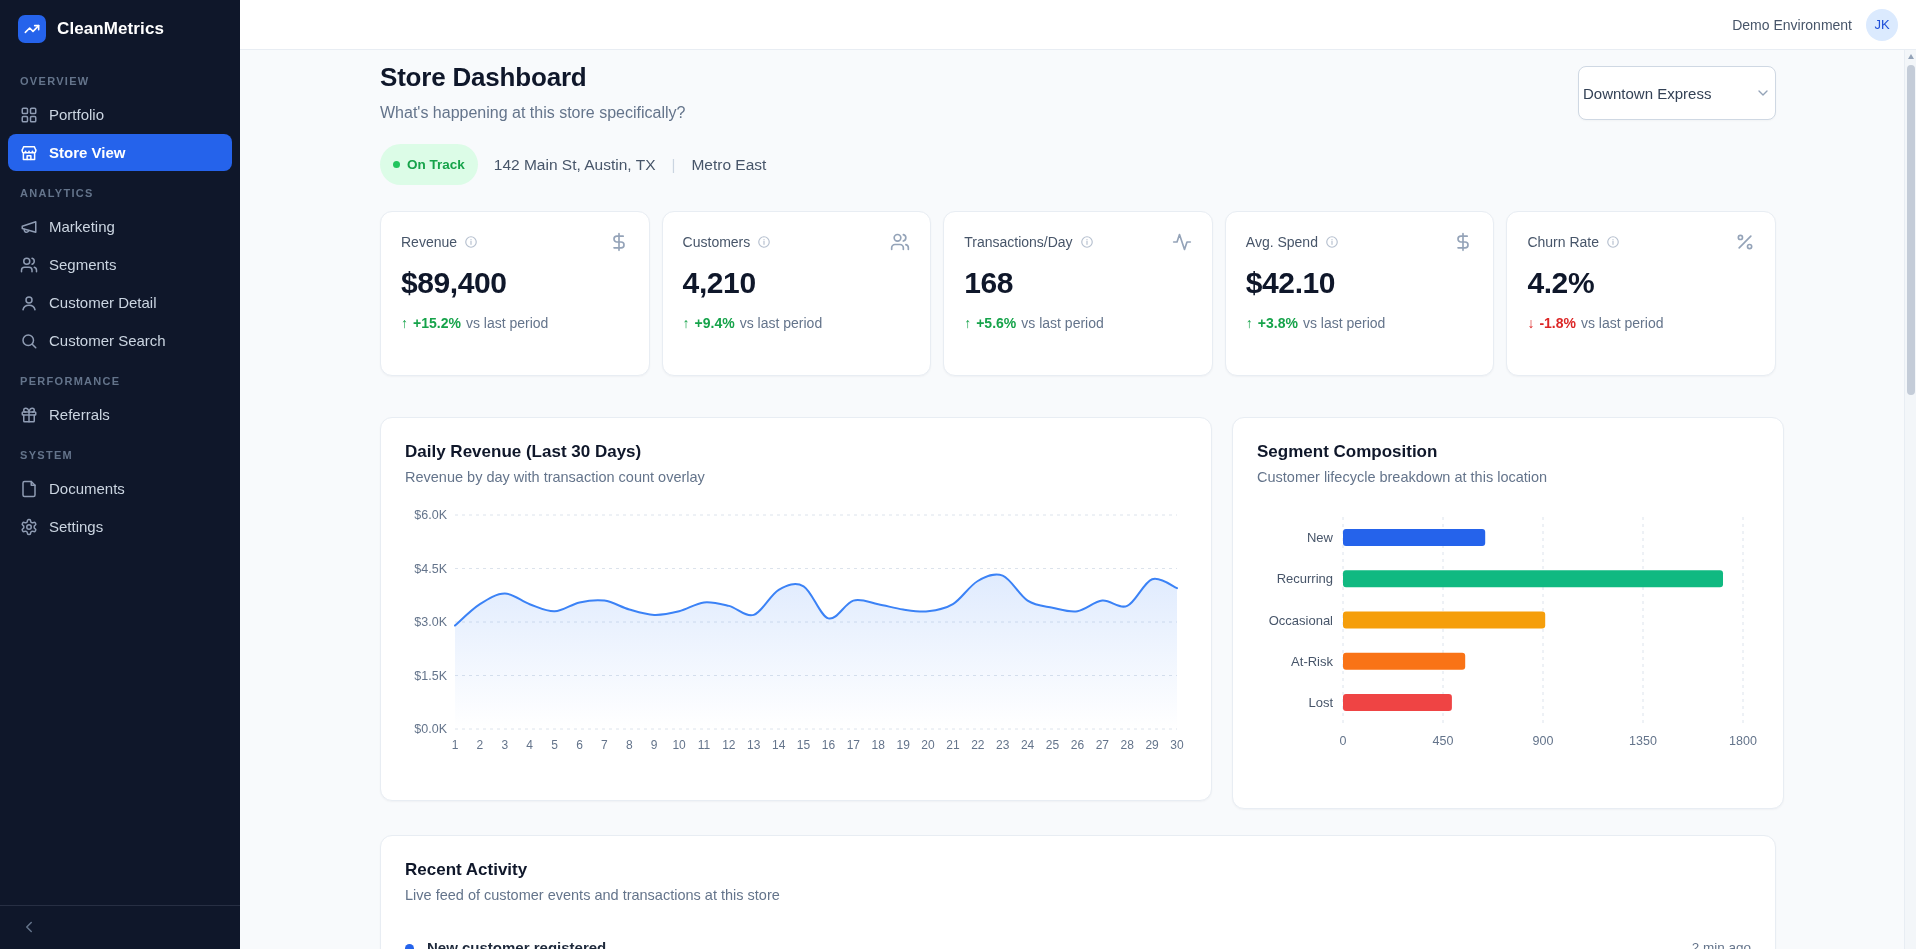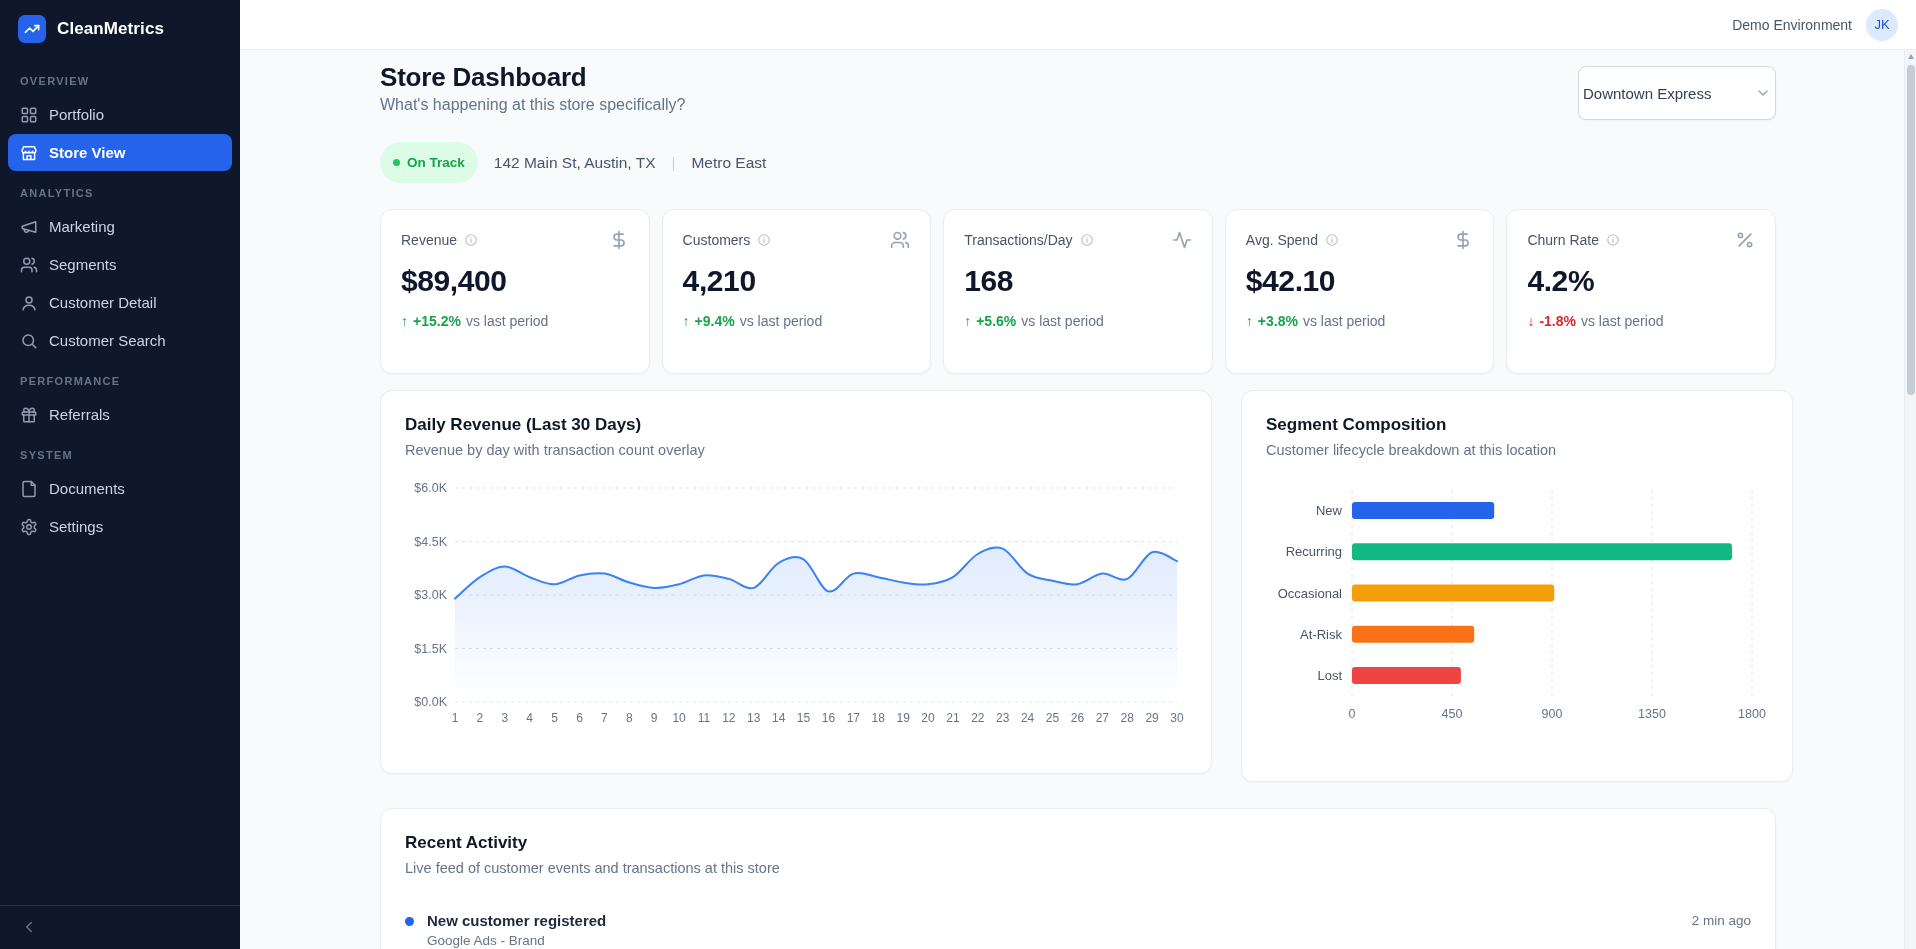--- a/index.html
+++ b/index.html
@@ -28,21 +28,21 @@
   
   .main{flex:1;height:100%;display:flex;flex-direction:column;position:relative;background:#f8fafc}
   .topbar{height:50px;flex:0 0 50px;background:#fff;border-bottom:1px solid #e8edf3;display:flex;align-items:center;justify-content:flex-end;gap:14px;padding:0 18px}
   .env-label{font-size:14px;color:#475569}
   .avatar{width:32px;height:32px;border-radius:50%;background:#dbeafe;color:#1d4ed8;font-size:13px;font-weight:400;display:flex;align-items:center;justify-content:center;cursor:pointer}
   .scroll-area{flex:1;overflow:hidden}
   .container{width:1396px;margin:0 auto;padding-top:12px}
 
   .page-head{display:flex;justify-content:space-between;align-items:flex-start}
   .page-title{font-size:26px;font-weight:700;color:#0f172a;letter-spacing:-.2px}
-  .page-sub{font-size:16px;color:#64748b;margin-top:3px}
+  .page-sub{font-size:16px;color:#64748b;margin-top:11px}
   .store-select{width:198px;height:54px;background:#fff;border:1px solid #cfd8e3;border-radius:8px;display:flex;align-items:center;justify-content:space-between;padding:0 4px;font-size:15px;color:#334155;cursor:pointer;margin-top:4px;box-shadow:0 1px 2px rgba(15,23,42,.03)}
   .chev{color:#94a3b8;display:flex}
   .chev svg{width:16px;height:16px}
 
   .meta-row{display:flex;align-items:center;gap:16px;margin-top:22px}
   .badge{display:inline-flex;align-items:center;gap:7px;background:#dcfce7;color:#16a34a;font-size:13.5px;font-weight:600;padding:13px 13px;border-radius:999px}
   .badge-dot{width:7px;height:7px;border-radius:50%;background:#22c55e}
   .addr{font-size:15.5px;color:#475569}
   .pipe{color:#cbd5e1;font-size:15px}
 
@@ -53,21 +53,21 @@
   .info-ic{color:#b6c0cf;display:flex;cursor:pointer}
   .info-ic svg{width:14px;height:14px}
   .kpi-ic{margin-left:auto;color:#94a3b8;display:flex}
   .kpi-ic svg{width:20px;height:20px}
   .kpi-value{font-size:30px;font-weight:700;letter-spacing:-.4px;margin-top:14px;color:#0f172a}
   .kpi-delta{display:flex;align-items:center;gap:5px;font-size:14px;margin-top:15px}
   .kpi-card.up .arrow,.kpi-card.up .pct{color:#16a34a;font-weight:600}
   .kpi-card.down .arrow,.kpi-card.down .pct{color:#dc2626;font-weight:600}
   .kpi-note{color:#64748b}
 
-  .charts-row{display:flex;gap:29px;margin-top:16px}
+  .charts-row{display:flex;gap:20px;margin-top:41px}
   .chart-card{background:#fff;border:1px solid #e8edf3;border-radius:12px;padding:24px;box-shadow:0 1px 2px rgba(15,23,42,.04)}
   .chart-card.left{width:832px;height:384px}
   .chart-card.right{width:552px;height:392px}
   .card-title{font-size:17px;font-weight:600;color:#0f172a}
   .card-sub{font-size:14.5px;color:#64748b;margin-top:7px}
   .chart-card svg{display:block;margin-top:20px}
 
   .activity-card{background:#fff;border:1px solid #e8edf3;border-radius:12px;padding:24px;margin-top:26px;height:320px;box-shadow:0 1px 2px rgba(15,23,42,.04)}
   .activity-list{margin-top:24px}
   .activity-item{display:flex;align-items:flex-start;gap:13px;padding:12px 0}

